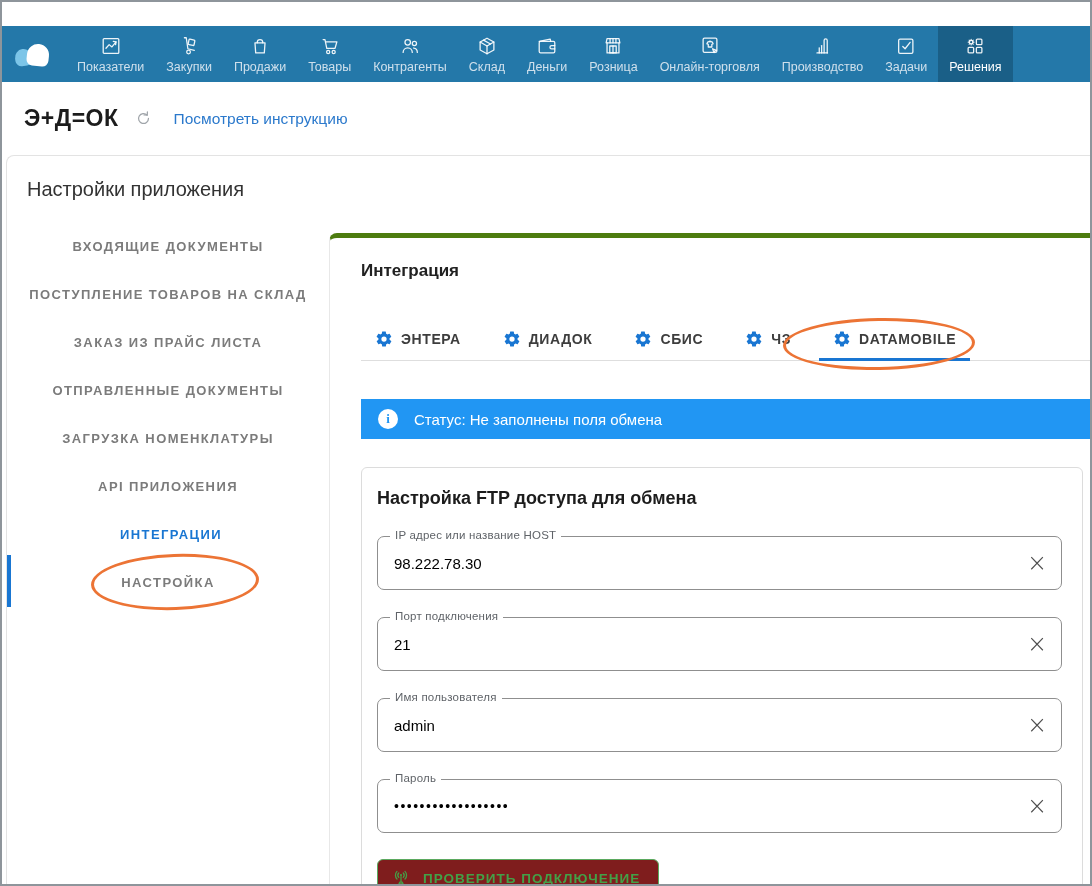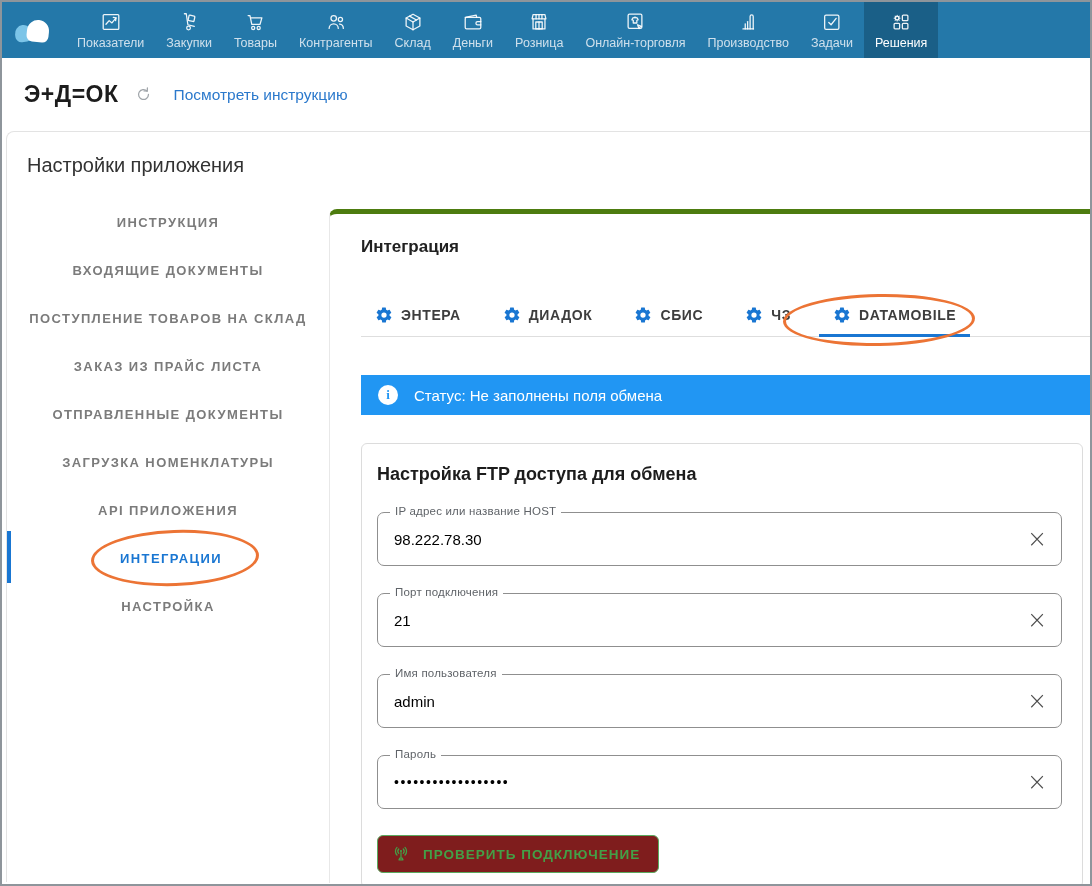--- a/index.html
+++ b/index.html
@@ -7,21 +7,21 @@
   body {
     font-family: "Liberation Sans", sans-serif;
     background: #fff;
     border: 2px solid #8e959b;
     overflow: hidden;
     position: relative;
   }
   
   .topnav {
     height: 56px; background: #2478a9;
-    display: flex; align-items: stretch;
+    display: flex; align-items: stretch; margin-top: 24px;
   }
   .logo-wrap { width: 64px; display:flex; align-items:center; justify-content:center; }
   .logo { position: relative; width: 38px; height: 26px; }
   .logo .dome { position: absolute; bottom: 1px; border-radius: 50% 50% 6px 6px; }
   .logo .dome.l { left: 0; width: 17px; height: 17px; background: #7cc5e8; transform: rotate(-8deg); }
   .logo .dome.r { left: 12px; width: 22px; height: 22px; background: #ffffff; transform: rotate(6deg); }
   .nav-item {
     display: flex; flex-direction: column; align-items: center; justify-content: center;
     padding: 0 11px; gap: 3px; cursor: pointer; color: #cfe0ec;
   }
@@ -141,20 +141,27 @@
   <div class="nav-item">
     <svg viewBox="0 0 24 24">
         <path d="M7 3h2l1.8 12 7 1.8"></path>
         <circle cx="11.5" cy="18.5" r="2"></circle>
         <rect x="11.5" y="5" width="6.5" height="6" rx="1" transform="rotate(12 14.7 8)"></rect>
       </svg>
     <span class="nav-label">Закупки</span>
   </div>
   <div class="nav-item">
     <svg viewBox="0 0 24 24">
+        <path d="M6.5 8.5h11l-0.8 11H7.3z"></path>
+        <path d="M9 8.5V8a3 3 0 0 1 6 0v.5"></path>
+      </svg>
+    <span class="nav-label">Продажи</span>
+  </div>
+  <div class="nav-item">
+    <svg viewBox="0 0 24 24">
         <path d="M4.5 5h2l2 9.5h9l2-7H7"></path>
         <circle cx="10" cy="18.5" r="1.7"></circle>
         <circle cx="16" cy="18.5" r="1.7"></circle>
       </svg>
     <span class="nav-label">Товары</span>
   </div>
   <div class="nav-item">
     <svg viewBox="0 0 24 24">
         <circle cx="9.5" cy="8" r="3"></circle>
         <path d="M4.5 19c0-2.8 2.2-5 5-5s5 2.2 5 5"></path>
@@ -237,21 +244,20 @@
   <a class="instruction-link">Посмотреть инструкцию</a>
 </header>
 
 <section class="main-panel">
   <div class="panel-title">Настройки приложения</div>
   <div class="active-menu-indicator"></div>
 
   <div class="panel-body">
 
     <aside class="side-menu">
-      <div class="menu-item">ИНСТРУКЦИЯ</div>
       <div class="menu-item">ВХОДЯЩИЕ ДОКУМЕНТЫ</div>
       <div class="menu-item">ПОСТУПЛЕНИЕ ТОВАРОВ НА СКЛАД</div>
       <div class="menu-item">ЗАКАЗ ИЗ ПРАЙС ЛИСТА</div>
       <div class="menu-item">ОТПРАВЛЕННЫЕ ДОКУМЕНТЫ</div>
       <div class="menu-item">ЗАГРУЗКА НОМЕНКЛАТУРЫ</div>
       <div class="menu-item">API ПРИЛОЖЕНИЯ</div>
       <div class="menu-item active">ИНТЕГРАЦИИ</div>
       <div class="menu-item">НАСТРОЙКА</div>
       <div class="annotation-ellipse ellipse-menu"></div>
     </aside>

